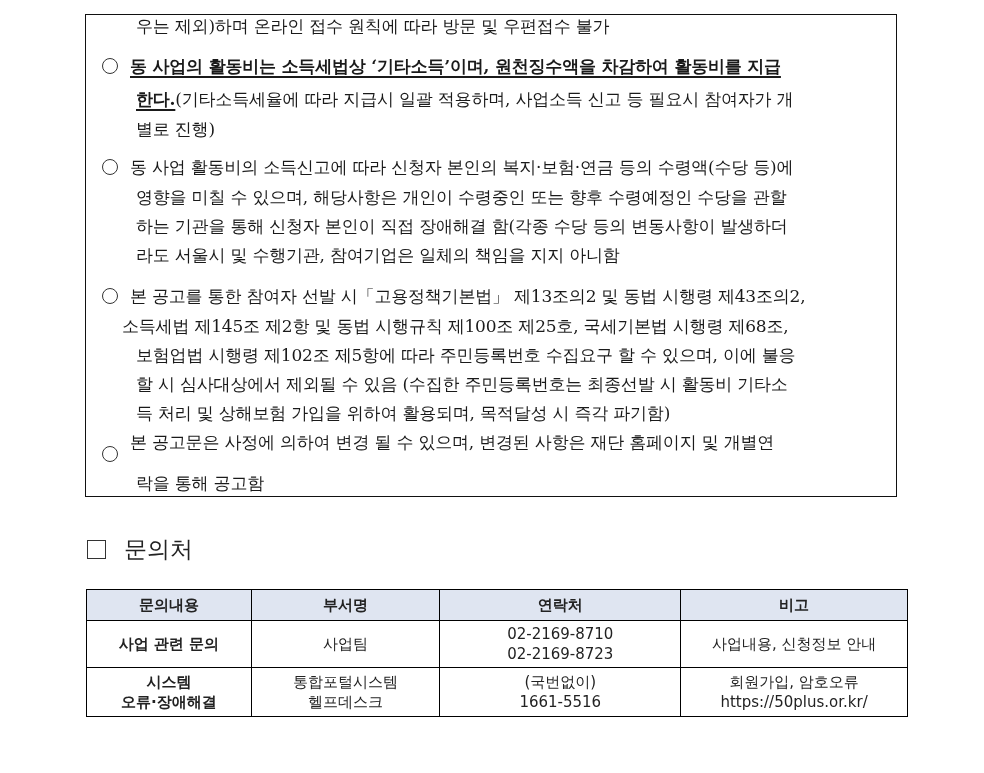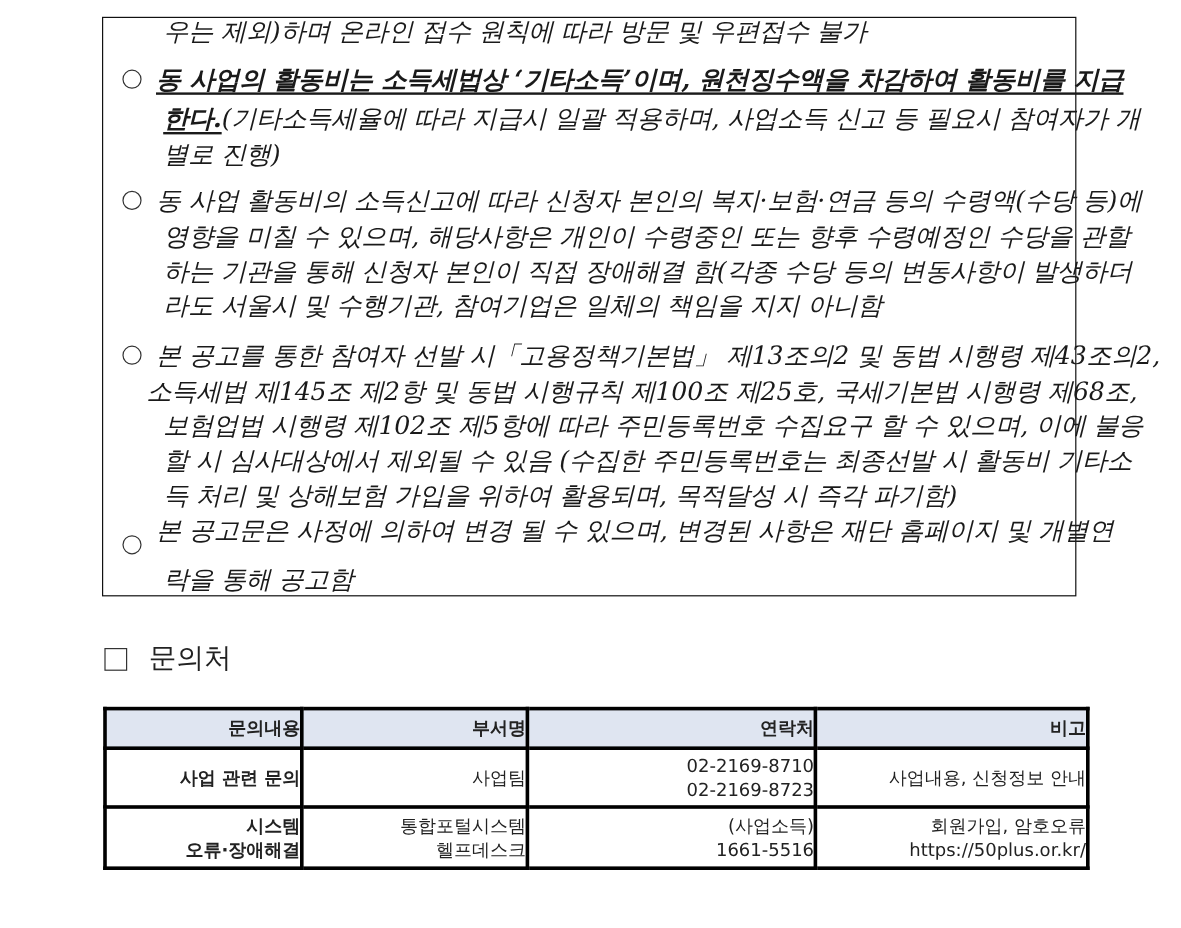--- a/index.html
+++ b/index.html
@@ -6,23 +6,22 @@
   body {
     width: 984px; height: 773px; position: relative; overflow: hidden;
     font-family: "DejaVu Serif", "Liberation Serif", serif;
     color: #1a1a1a;
   }
   .notice-box {
     position: absolute; left: 85px; top: 14px; width: 812px; height: 483px;
     border: 1px solid #111; box-sizing: border-box;
   }
   .line {
-    position: absolute; font-size: 21px; line-height: 20px; white-space: nowrap;
+    position: absolute; font-size: 17px; line-height: 20px; white-space: nowrap;
     letter-spacing: -0.2px;
-    font-style: italic;
   }
   .bullet {
     position: absolute; width: 16px; height: 16px; border: 1.3px solid #333;
     border-radius: 50%; box-sizing: border-box;
   }
   .bold { font-weight: bold; text-decoration: underline; text-decoration-thickness: 1.5px; text-underline-offset: 4px; }
   .section-title {
     position: absolute; left: 87px; top: 533px; font-size: 23px; line-height: 32px;
     font-family: "DejaVu Sans", "Liberation Sans", sans-serif; font-weight: 300; color: #222;
     display: flex; align-items: center;
@@ -30,21 +29,21 @@
   .checkbox {
     display: inline-block; width: 19px; height: 19px; border: 1.3px solid #333;
     box-sizing: border-box; margin-right: 18px;
   }
   table.contact {
     position: absolute; left: 86px; top: 589px; width: 822px;
     border-collapse: collapse;
     font-family: "DejaVu Sans", "Liberation Sans", sans-serif; font-size: 15px; color: #222;
   }
   table.contact th, table.contact td {
-    border: 3px solid #000000; text-align: right; padding: 0; line-height: 20px;
+    border: 1px solid #000000; text-align: center; padding: 0; line-height: 20px;
   }
   table.contact th { background: #dfe5f1; font-weight: bold; height: 30px; }
   table.contact td.b { font-weight: bold; }
   .r1 td { height: 46px; }
   .r2 td { height: 48px; }
 </style>
 </head>
 <body>
 
 <div class="notice-box"></div>
@@ -104,21 +103,21 @@
   <tr class="r2">
     <td class="b">
       <div>시스템</div>
       <div>오류·장애해결</div>
     </td>
     <td>
       <div>통합포털시스템</div>
       <div>헬프데스크</div>
     </td>
     <td>
-      <div>(사업소득)</div>
+      <div>(국번없이)</div>
       <div>1661-5516</div>
     </td>
     <td>
       <div>회원가입, 암호오류</div>
       <div>https://50plus.or.kr/</div>
     </td>
   </tr>
 </tbody>
   </table>
 

